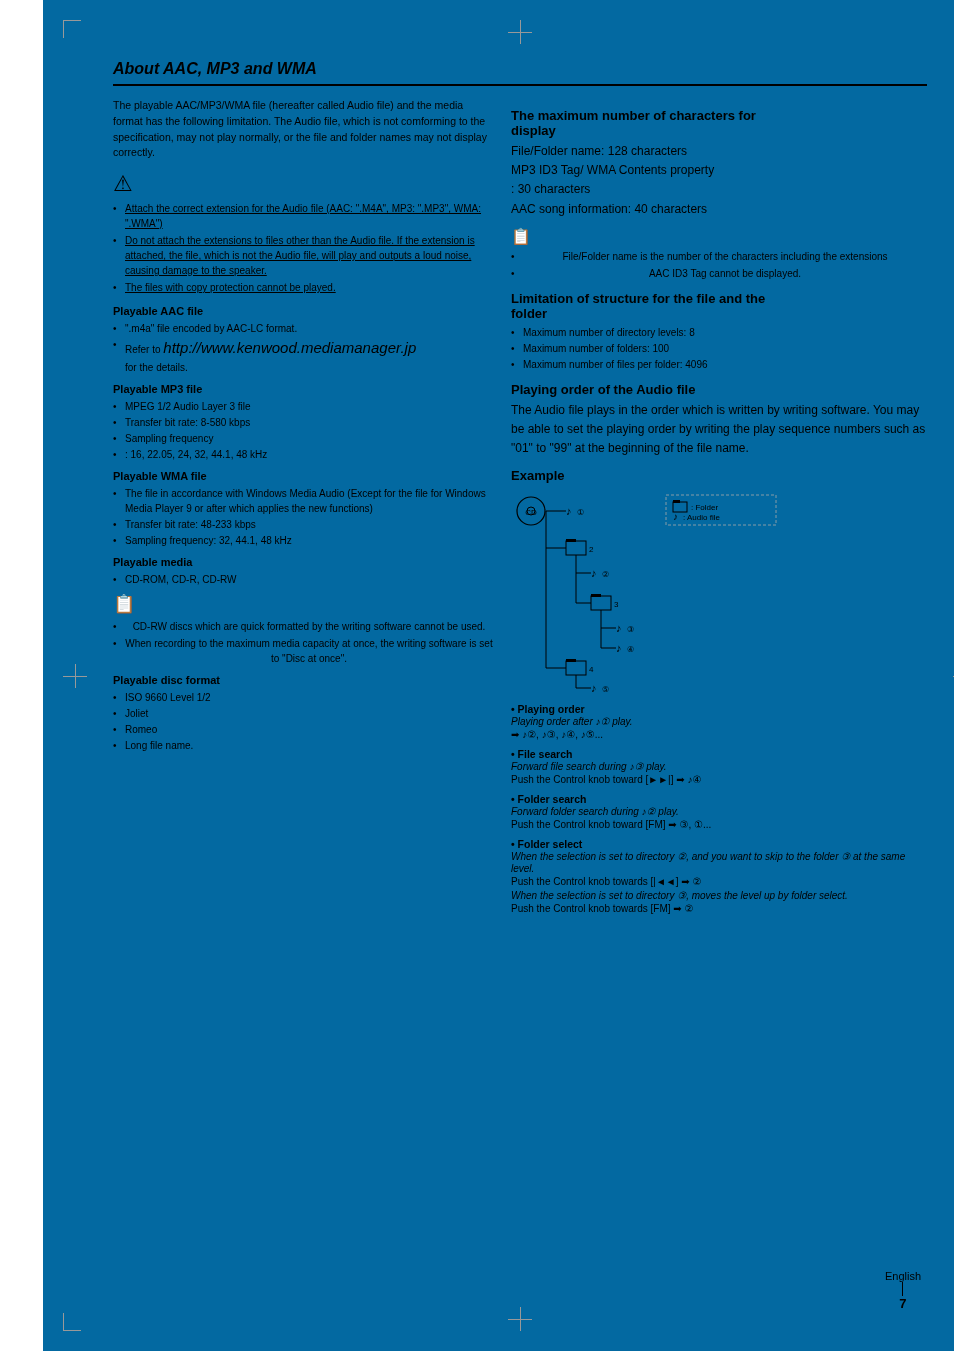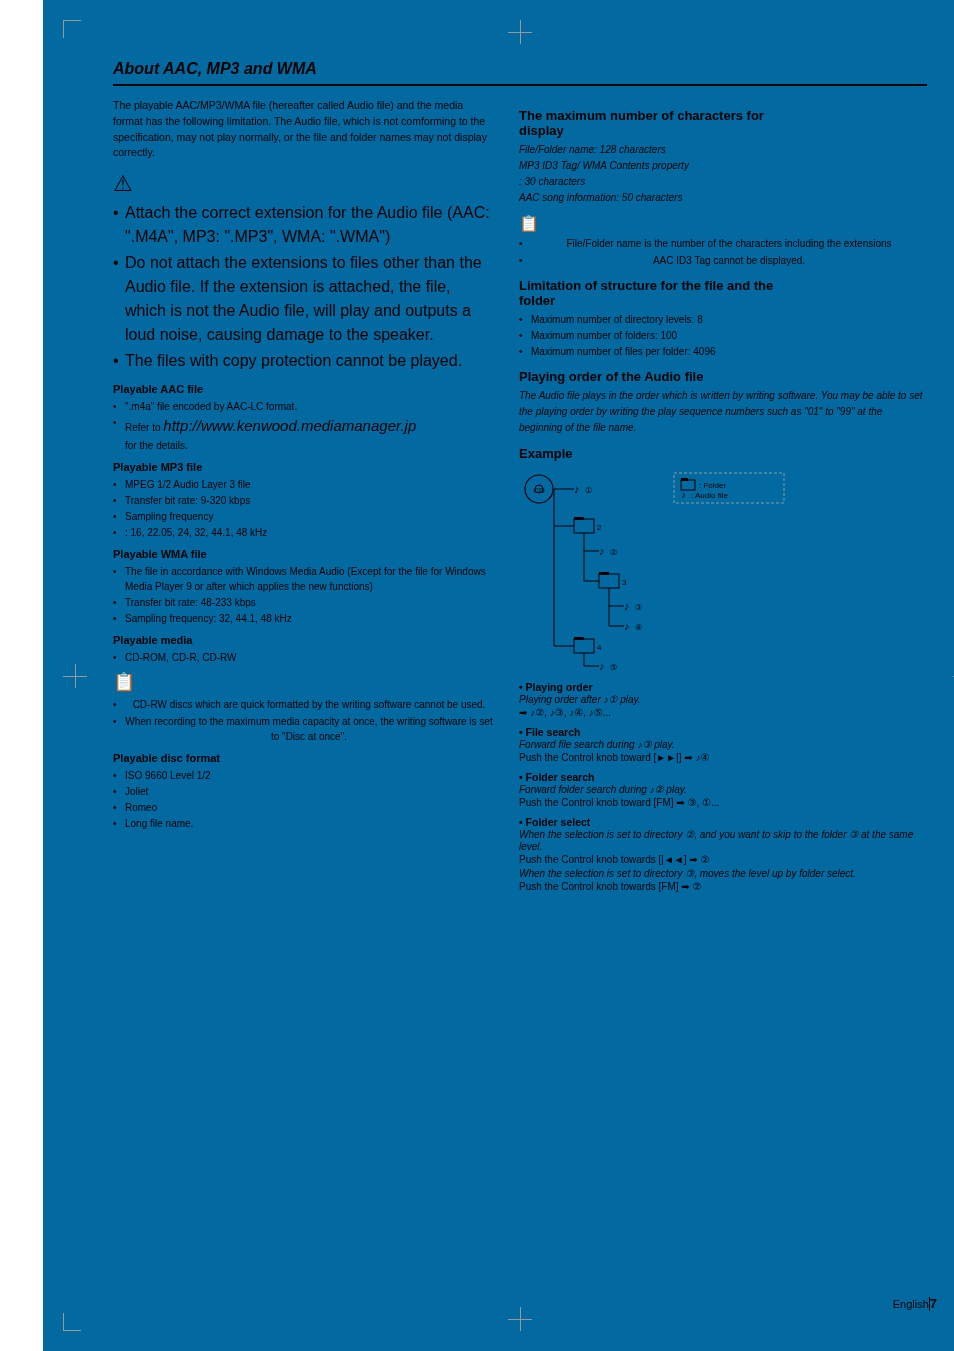--- a/index.html
+++ b/index.html
@@ -48,21 +48,21 @@
     .crosshair::before { width: 1px; height: 100%; left: 50%; top: 0; }
     .crosshair::after { width: 100%; height: 1px; top: 50%; left: 0; }
     .crosshair-top { top: 20px; left: 50%; transform: translateX(-50%); }
     .crosshair-bottom { bottom: 20px; left: 50%; transform: translateX(-50%); }
     .crosshair-left { left: 20px; top: 50%; transform: translateY(-50%); }
     .crosshair-right { right: 20px; top: 50%; transform: translateY(-50%); }
 
     .content {
       display: flex;
       flex-direction: row;
-      gap: 26px;
+      gap: 18px;
     }
 
     .left-col {
       flex: 0 0 380px;
       max-width: 380px;
     }
 
     .right-col {
       flex: 1;
     }
@@ -87,25 +87,26 @@
       margin-bottom: 4px;
       display: block;
     }
 
     .warning-list {
       list-style: none;
       margin-bottom: 10px;
     }
 
     .warning-list li {
-      font-size: 16px;
+      font-size: 10px;
       line-height: 1.5;
       padding-left: 12px;
       position: relative;
       margin-bottom: 2px;
+      text-decoration: underline;
     }
 
     .warning-list li::before {
       content: '•';
       position: absolute;
       left: 0;
     }
 
     .section-title {
       font-size: 11px;
@@ -167,24 +168,23 @@
 
     
     .section-title-bold {
       font-size: 13px;
       font-weight: bold;
       margin-bottom: 4px;
       margin-top: 10px;
     }
 
     .char-info {
-      font-size: 10px;
+      font-size: 12px;
       line-height: 1.6;
       margin-bottom: 4px;
-      font-style: italic;
     }
 
     .note-icon-sm {
       font-size: 16px;
       display: inline-block;
       margin-bottom: 3px;
       margin-top: 4px;
     }
 
     
@@ -218,24 +218,25 @@
 
     .play-item-italic {
       font-style: italic;
       font-size: 10px;
     }
 
     
     .footer {
       position: absolute;
       bottom: 40px;
-      right: 60px;
+      right: 76px;
       font-size: 11px;
       display: flex;
       align-items: center;
+      flex-direction: column;
     }
 
     .footer-divider {
       width: 1px;
       height: 14px;
       background: #000;
       display: inline-block;
     }
 
     .page-num {
@@ -276,21 +277,21 @@
 
       <div class="section-title">Playable AAC file</div>
       <ul class="bullet-list">
         <li>".m4a" file encoded by AAC-LC format.</li>
         <li>Refer to <span class="italic-link">http://www.kenwood.mediamanager.jp</span><br>for the details.</li>
       </ul>
 
       <div class="section-title">Playable MP3 file</div>
       <ul class="bullet-list">
         <li>MPEG 1/2 Audio Layer 3 file</li>
-        <li>Transfer bit rate: 9-320 kbps</li>
+        <li>Transfer bit rate: 8-580 kbps</li>
         <li>Sampling frequency</li>
         <li>: 16, 22.05, 24, 32, 44.1, 48 kHz</li>
       </ul>
 
       <div class="section-title">Playable WMA file</div>
       <ul class="bullet-list">
         <li>The file in accordance with Windows Media Audio (Except for the file for Windows Media Player 9 or after which applies the new functions)</li>
         <li>Transfer bit rate: 48-233 kbps</li>
         <li>Sampling frequency: 32, 44.1, 48 kHz</li>
       </ul>
@@ -316,21 +317,21 @@
     </div>
 
     <div class="right-col">
 
       
       <div class="section-title-bold">The maximum number of characters for<br>display</div>
       <div class="char-info">
         <div>File/Folder name: 128 characters</div>
         <div>MP3 ID3 Tag/ WMA Contents property</div>
         <div>: 30 characters</div>
-        <div>AAC song information: 50 characters</div>
+        <div>AAC song information: 40 characters</div>
       </div>
       <span class="note-icon-sm">📋</span>
       <ul class="note-list">
         <li>File/Folder name is the number of the characters including the extensions</li>
         <li>AAC ID3 Tag cannot be displayed.</li>
       </ul>
 
       
       <div class="section-title-bold">Limitation of structure for the file and the<br>folder</div>
       <ul class="bullet-list">

